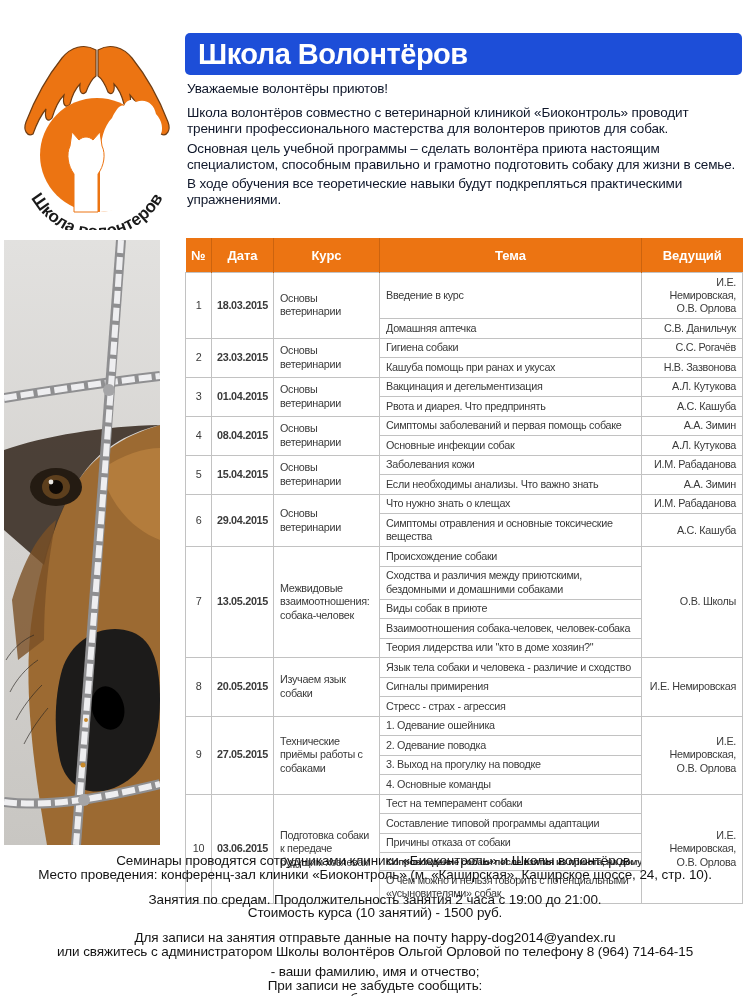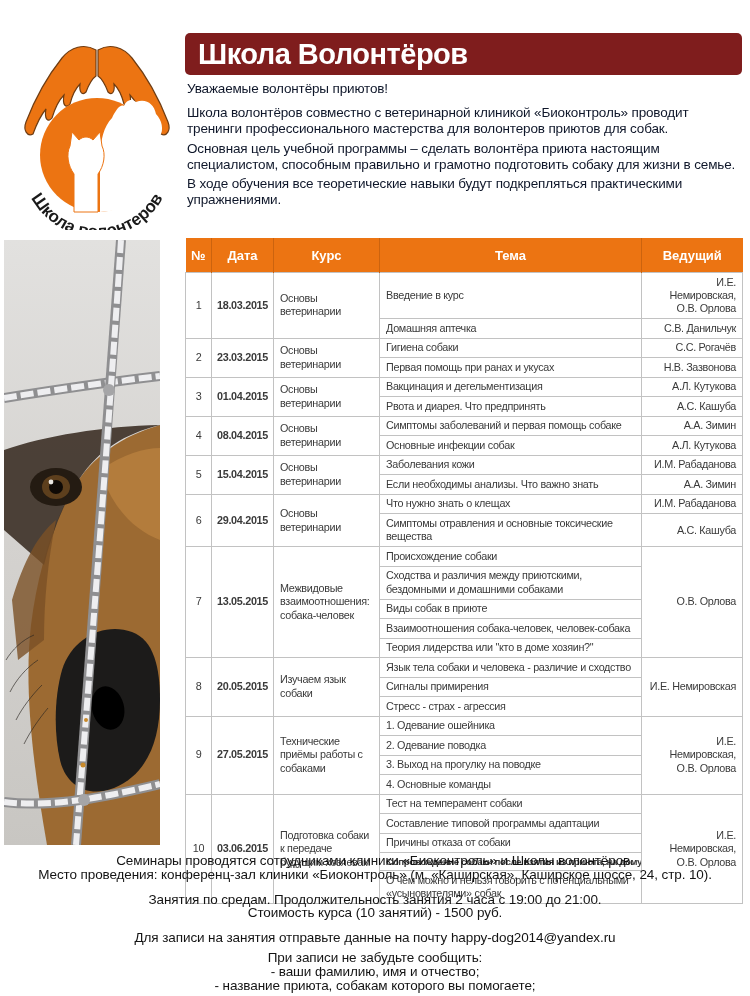--- a/index.html
+++ b/index.html
@@ -1,17 +1,17 @@
 <!DOCTYPE html>
 <html><head>
 <meta charset="utf-8">
 <style>
   html,body{margin:0;padding:0;width:750px;height:996px;overflow:hidden;background:#ffffff;
     font-family:"Liberation Sans", sans-serif;}
-  .titlebar{position:absolute;left:185px;top:33px;width:557px;height:42px;background:#7f1d1d;
+  .titlebar{position:absolute;left:185px;top:33px;width:557px;height:42px;background:#1d4ed8;
     border-radius:5px;color:#fff;font-weight:bold;font-size:29px;line-height:42px;
     padding-left:13px;box-sizing:border-box;letter-spacing:-0.5px;}
   .logo{position:absolute;left:10px;top:38px;width:174px;height:192px;}
   .intro{position:absolute;left:187px;top:81px;width:555px;font-size:13.5px;line-height:1.2;
     color:#0f172a;letter-spacing:-0.15px;}
   .intro .greeting{margin:0 0 8px 0;}
   .intro p{margin:0 4px 3px 0;}
   .photo{position:absolute;left:4px;top:240px;width:156px;height:605px;}
 
   table.sched{position:absolute;left:185px;top:238px;width:557px;border-collapse:collapse;
@@ -148,21 +148,21 @@
     </tr>
 
     <tr>
       <td class="c-num" rowspan="2">2</td>
       <td class="c-date" rowspan="2">23.03.2015</td>
       <td class="c-course" rowspan="2">Основы ветеринарии</td>
       <td class="c-topic">Гигиена собаки</td>
       <td class="c-lead">С.С. Рогачёв</td>
     </tr>
     <tr>
-      <td class="c-topic">Первая помощь при ранах и укусах</td>
+      <td class="c-topic">Кашуба помощь при ранах и укусах</td>
       <td class="c-lead">Н.В. Зазвонова</td>
     </tr>
 
     <tr>
       <td class="c-num" rowspan="2">3</td>
       <td class="c-date" rowspan="2">01.04.2015</td>
       <td class="c-course" rowspan="2">Основы ветеринарии</td>
       <td class="c-topic">Вакцинация и дегельментизация</td>
       <td class="c-lead">А.Л. Кутукова</td>
     </tr>
@@ -205,21 +205,21 @@
     <tr>
       <td class="c-topic">Симптомы отравления и основные токсические вещества</td>
       <td class="c-lead">А.С. Кашуба</td>
     </tr>
 
     <tr>
       <td class="c-num" rowspan="5">7</td>
       <td class="c-date" rowspan="5">13.05.2015</td>
       <td class="c-course" rowspan="5">Межвидовые взаимоотношения: собака-человек</td>
       <td class="c-topic">Происхождение собаки</td>
-      <td class="c-lead" rowspan="5">О.В. Орлова</td>
+      <td class="c-lead" rowspan="5">О.В. Школы</td>
     </tr>
     <tr>
         <td class="c-topic">Сходства и различия между приютскими, бездомными и домашними собаками</td>
       </tr>
     <tr>
         <td class="c-topic">Виды собак в приюте</td>
       </tr>
     <tr>
         <td class="c-topic">Взаимоотношения собака-человек, человек-собака</td>
       </tr>
@@ -284,19 +284,20 @@
   <div class="blk">
     <div>Семинары проводятся сотрудниками клиники «Биоконтроль» и Школы волонтёров.</div>
     <div>Место проведения: конференц-зал клиники «Биоконтроль» (м. «Каширская», Каширское шоссе, 24, стр. 10).</div>
   </div>
   <div class="blk">
     <div>Занятия по средам. Продолжительность занятия 2 часа с 19:00 до 21:00.</div>
     <div>Стоимость курса (10 занятий) - 1500 руб.</div>
   </div>
   <div class="blk">
     <div>Для записи на занятия отправьте данные на почту happy-dog2014@yandex.ru</div>
+    <div>или свяжитесь с администратором Школы волонтёров Ольгой Орловой по телефону 8 (964) 714-64-15</div>
   </div>
   <div class="blk">
+    <div>- ваши фамилию, имя и отчество;</div>
     <div>При записи не забудьте сообщить:</div>
-    <div>- ваши фамилию, имя и отчество;</div>
     <div>- название приюта, собакам которого вы помогаете;</div>
   </div>
 </div>
 
 </body></html>

